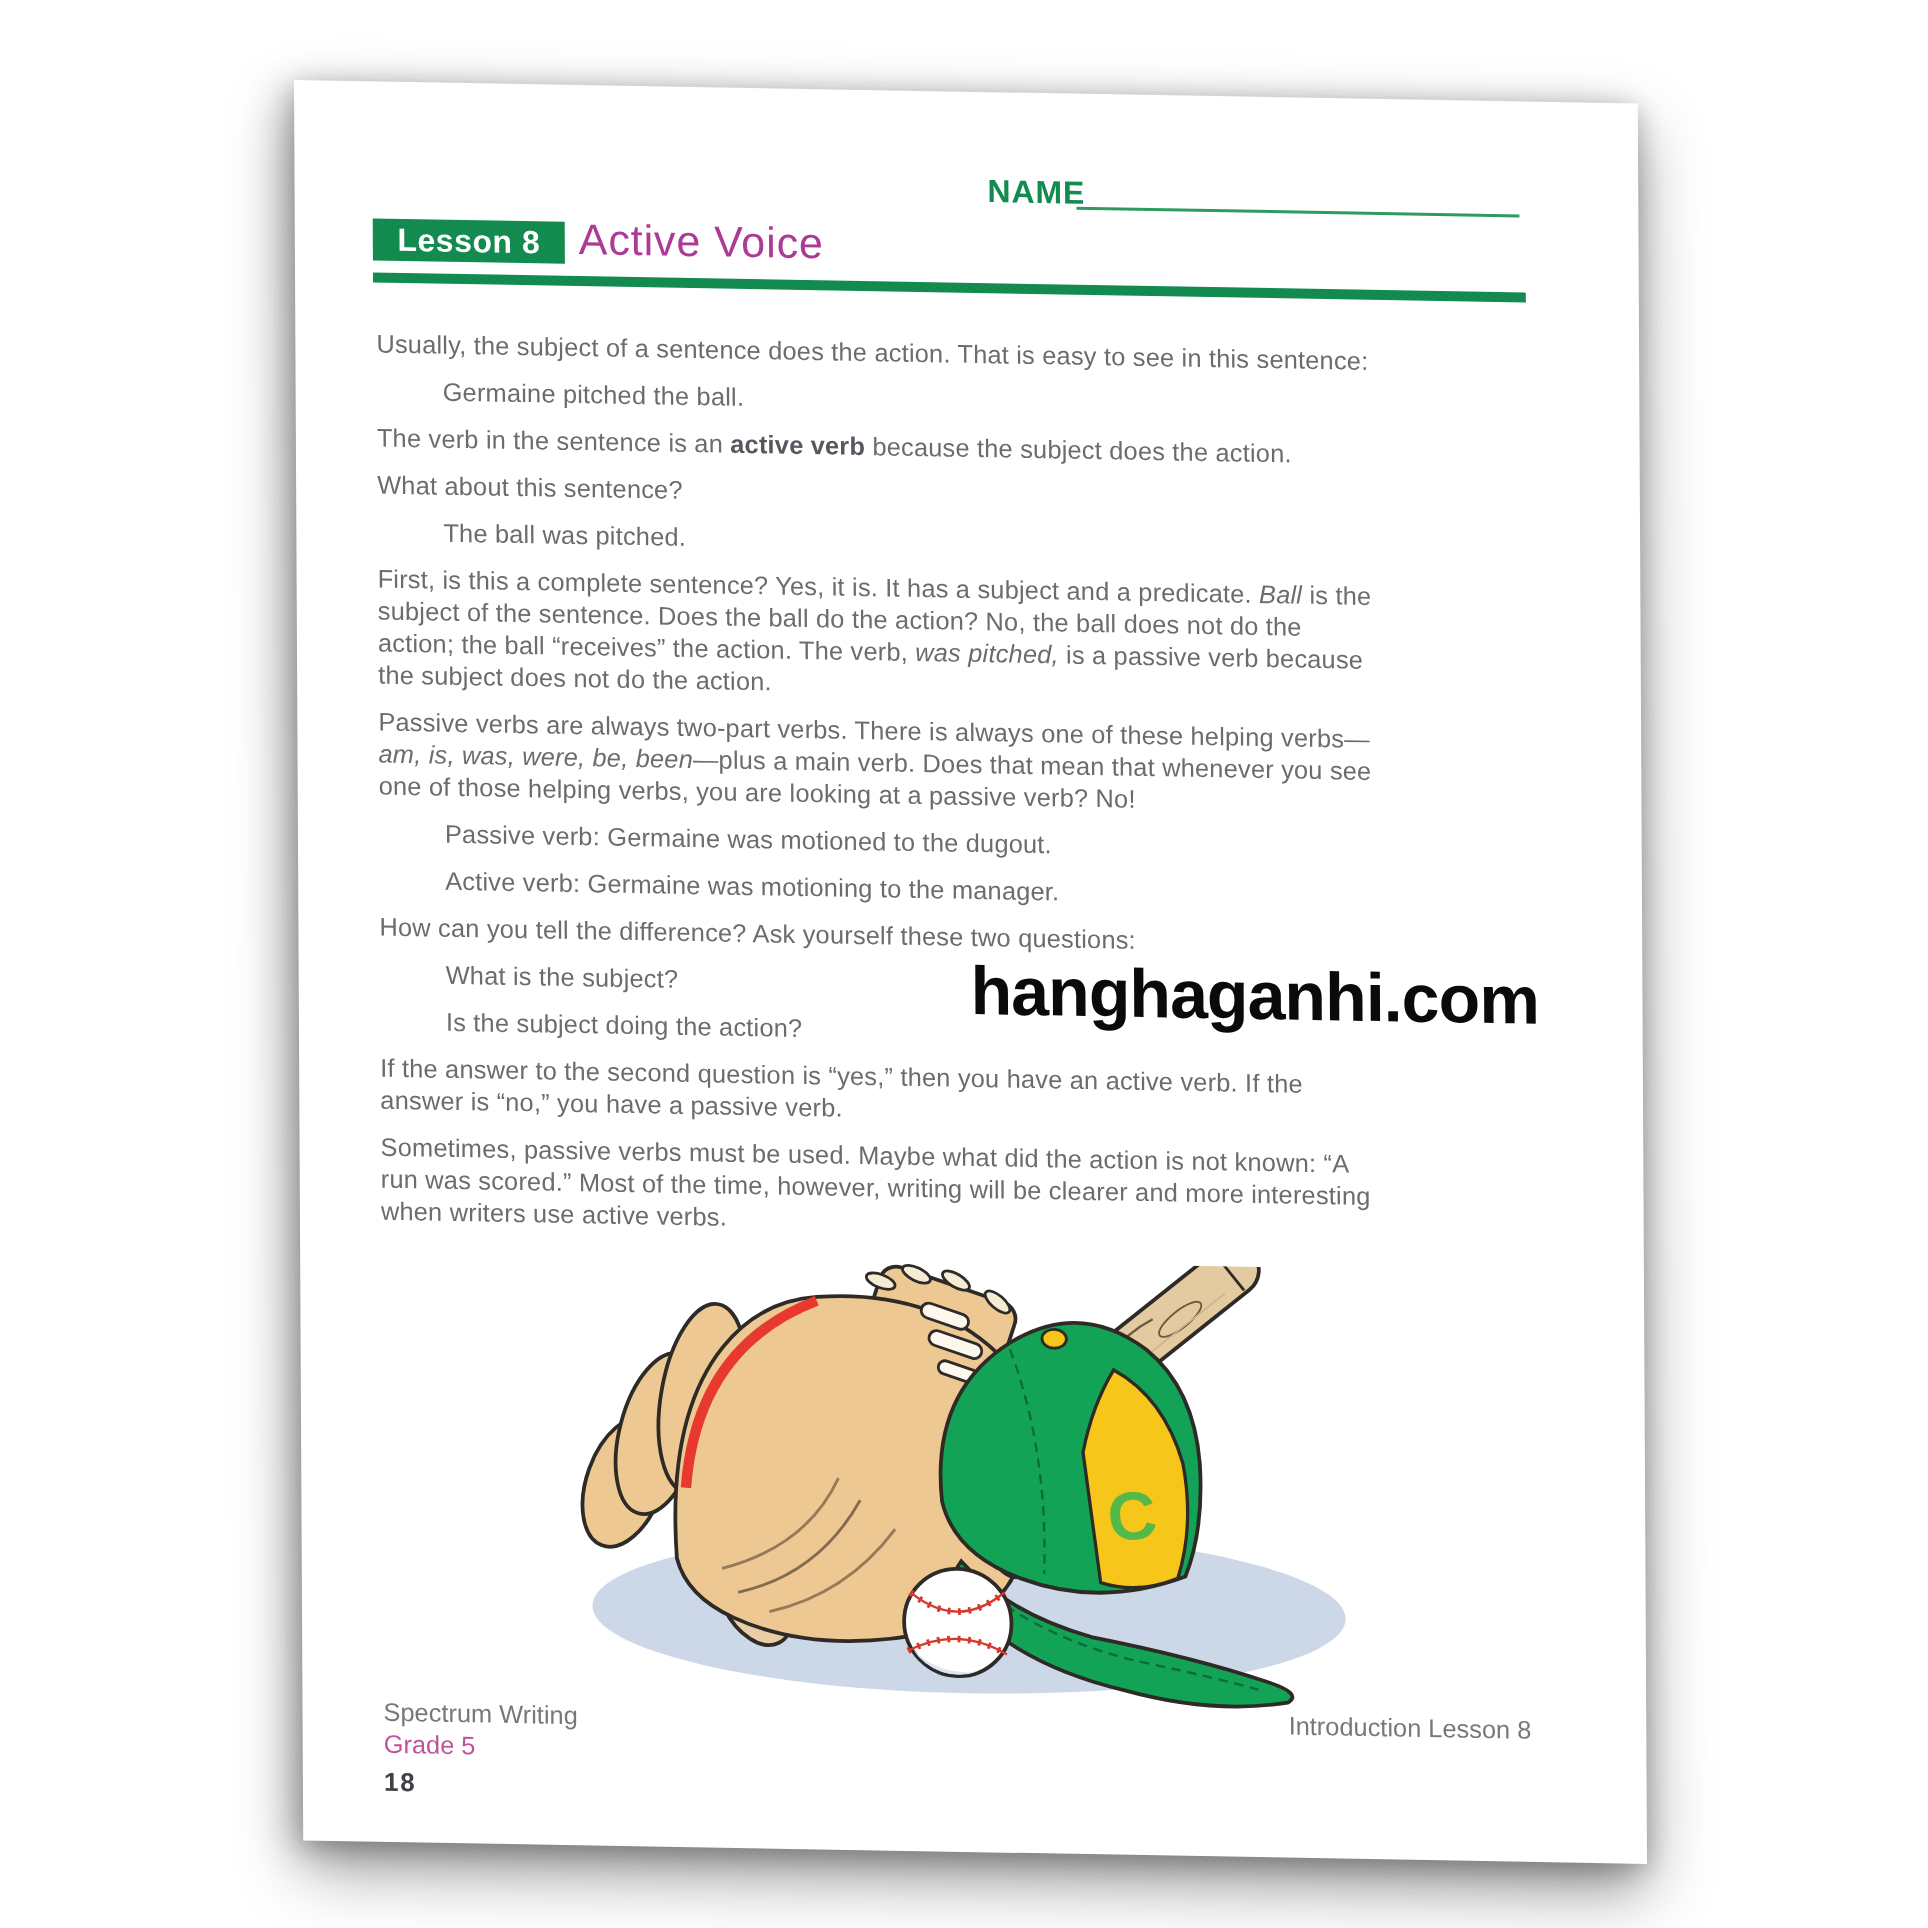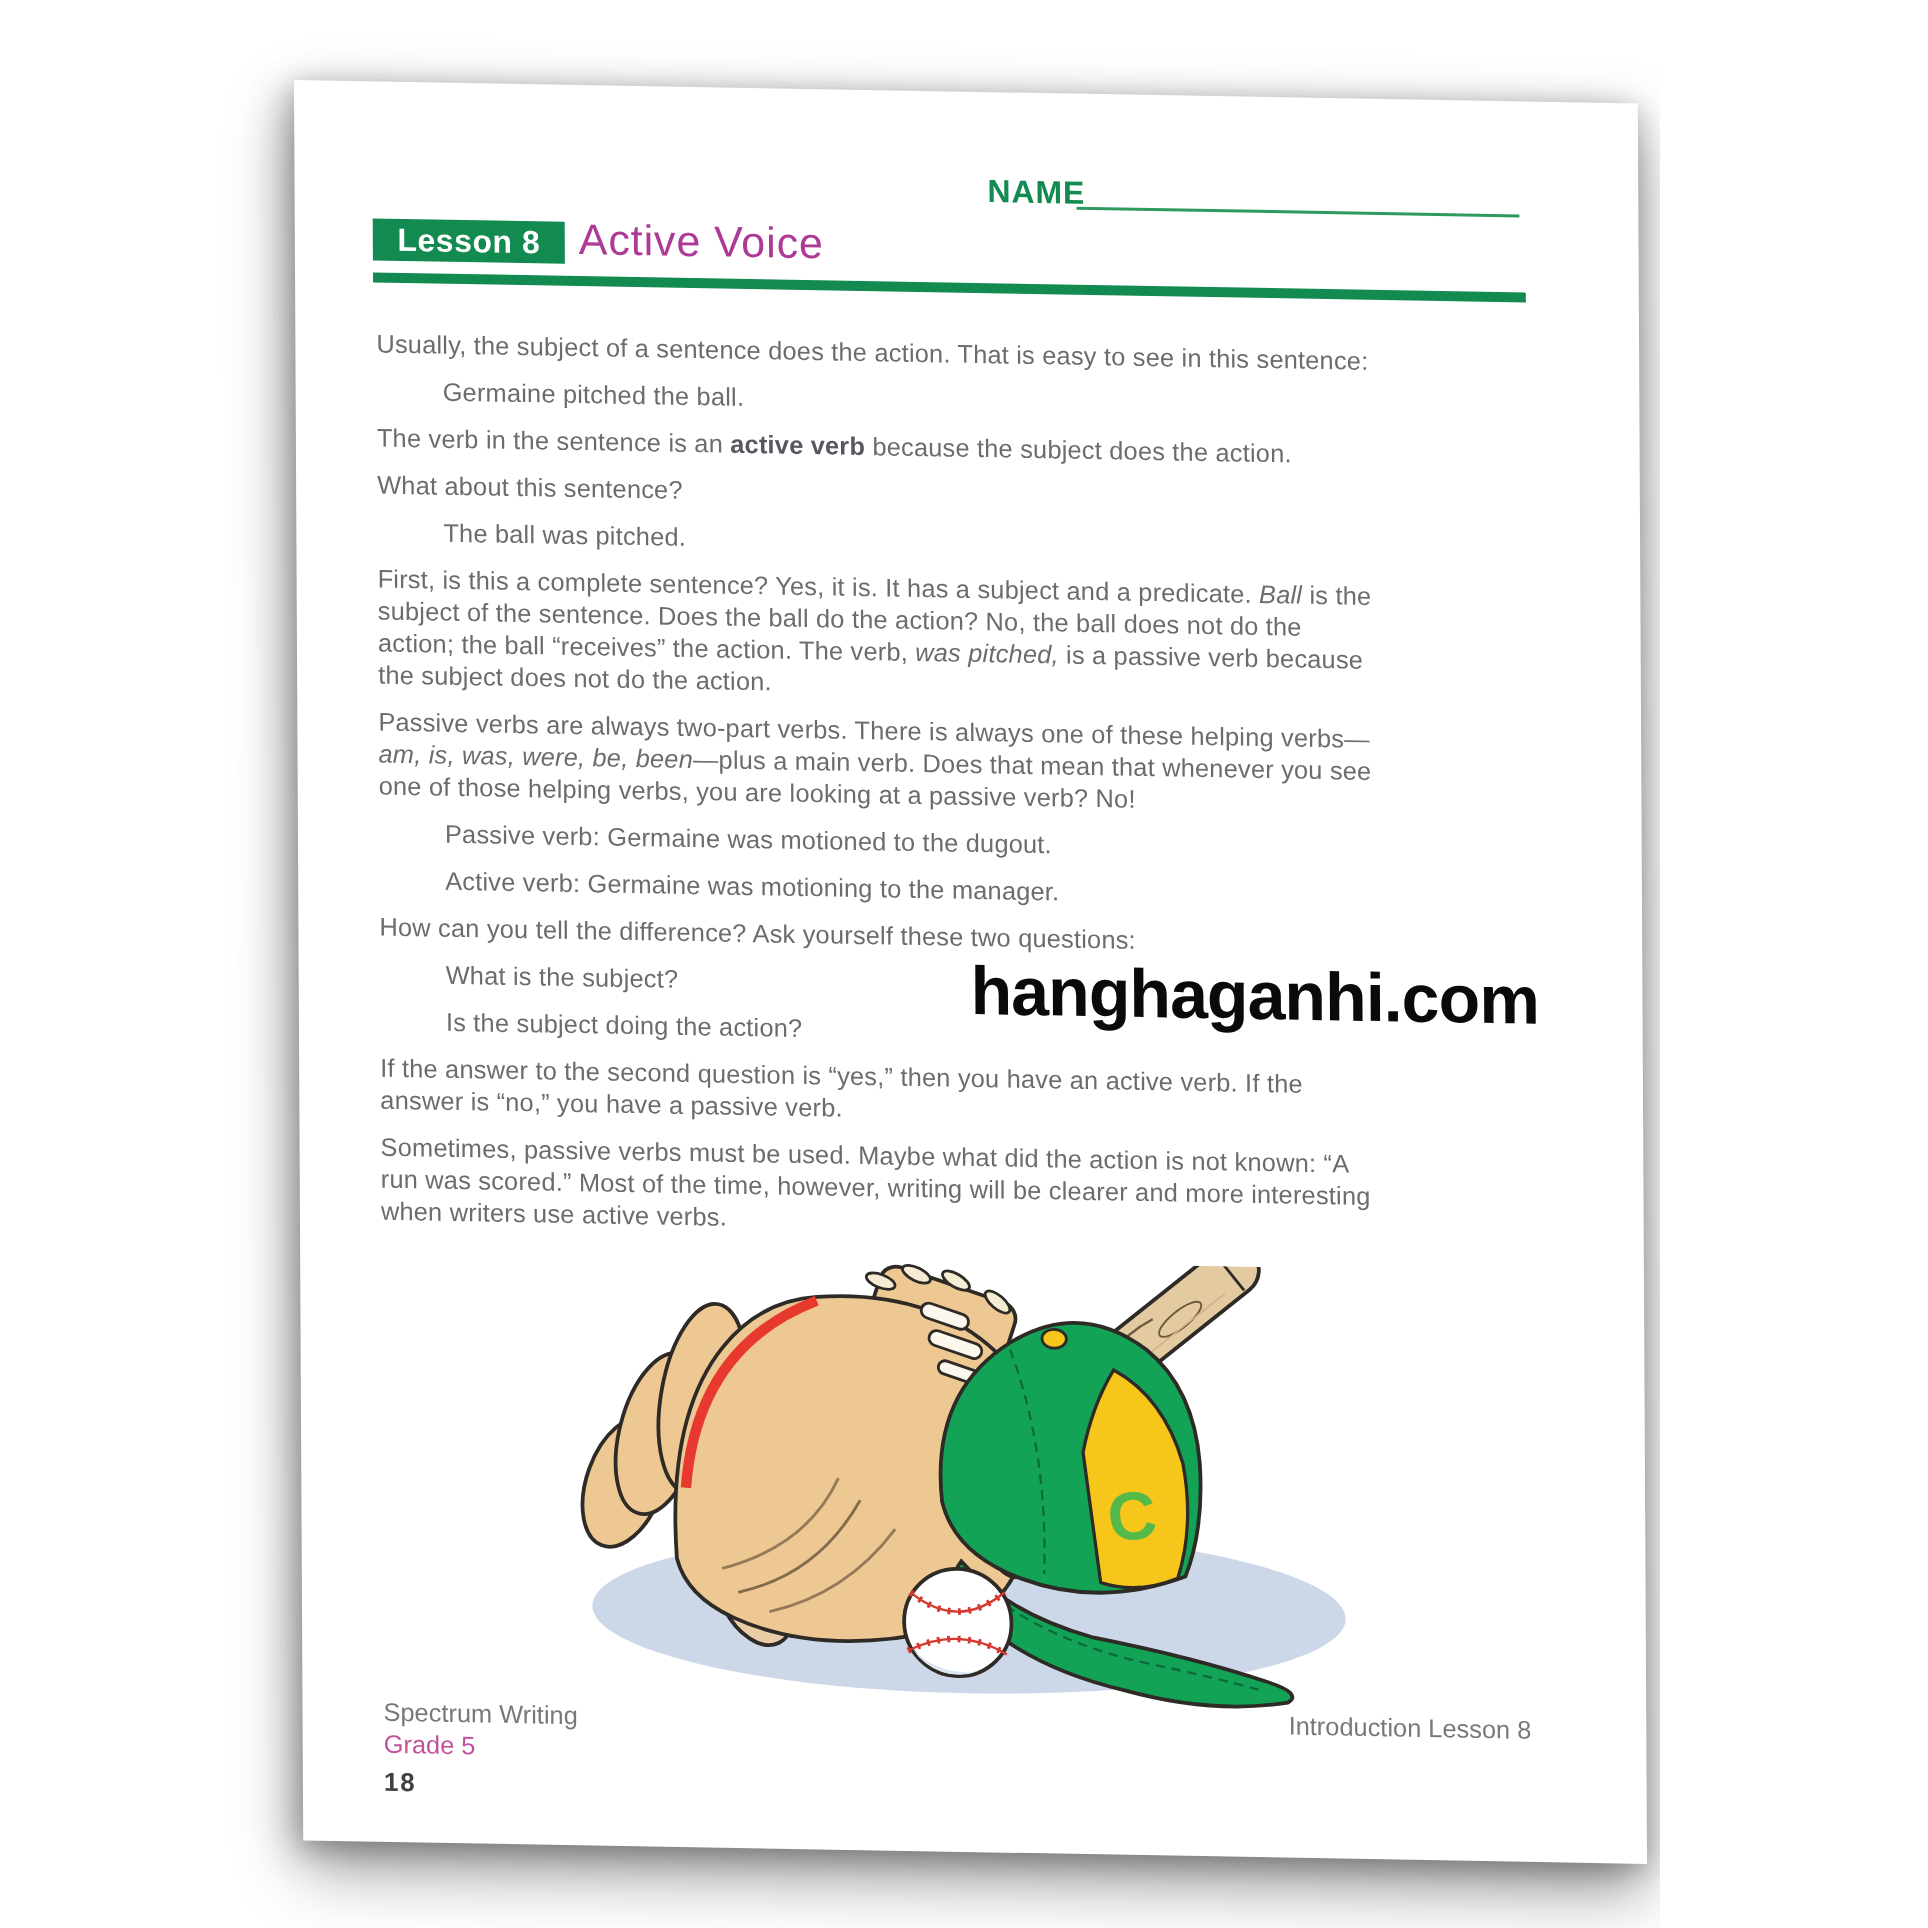--- a/index.html
+++ b/index.html
@@ -1,16 +1,16 @@
 <!DOCTYPE html>
 <html style="font-size:15px"><head>
 <meta charset="utf-8">
 <style>
   html,body{margin:0;padding:0;background:#ffffff;}
-  .scene{position:relative;width:1660px;height:1928px;background:#ffffff;overflow:hidden;
+  .scene{position:relative;width:1928px;height:1928px;background:#ffffff;overflow:hidden;
          font-family:"Liberation Sans",sans-serif;}
   .sheet{position:absolute;left:294px;top:80px;width:1344px;height:1760px;background:#ffffff;
          transform-origin:top left;transform:rotate(1deg) skewX(1.3deg);
          box-shadow:0 28px 66px rgba(0,0,0,.38),0 5.6px 26px rgba(0,0,0,.20),-13px 9.4px 38px rgba(0,0,0,.16);}
   
   .name-row{position:absolute;left:693px;top:81px;}
   .name-label{font-size:32px;font-weight:bold;color:#128a50;letter-spacing:0.9px;}
   .name-line{position:absolute;left:782px;top:113px;width:443px;height:2.8px;background:#2f9a60;}
   .badge{position:absolute;left:78px;top:137px;width:192px;height:42px;background:#128a50;
          display:flex;align-items:center;justify-content:center;color:#ffffff;

